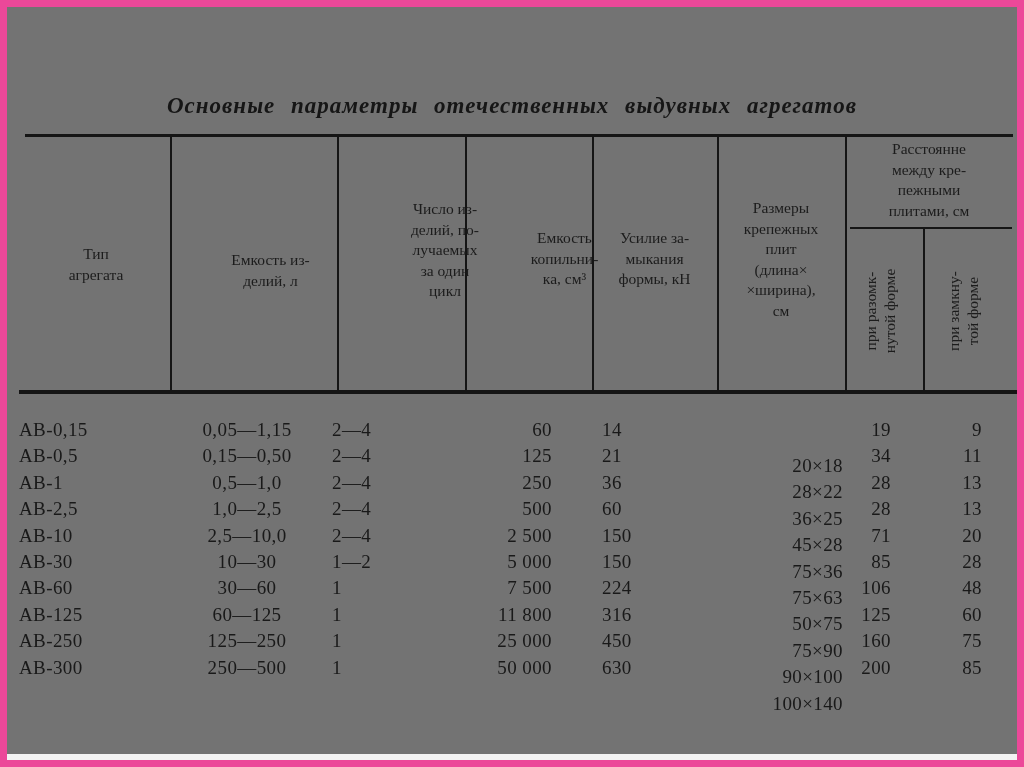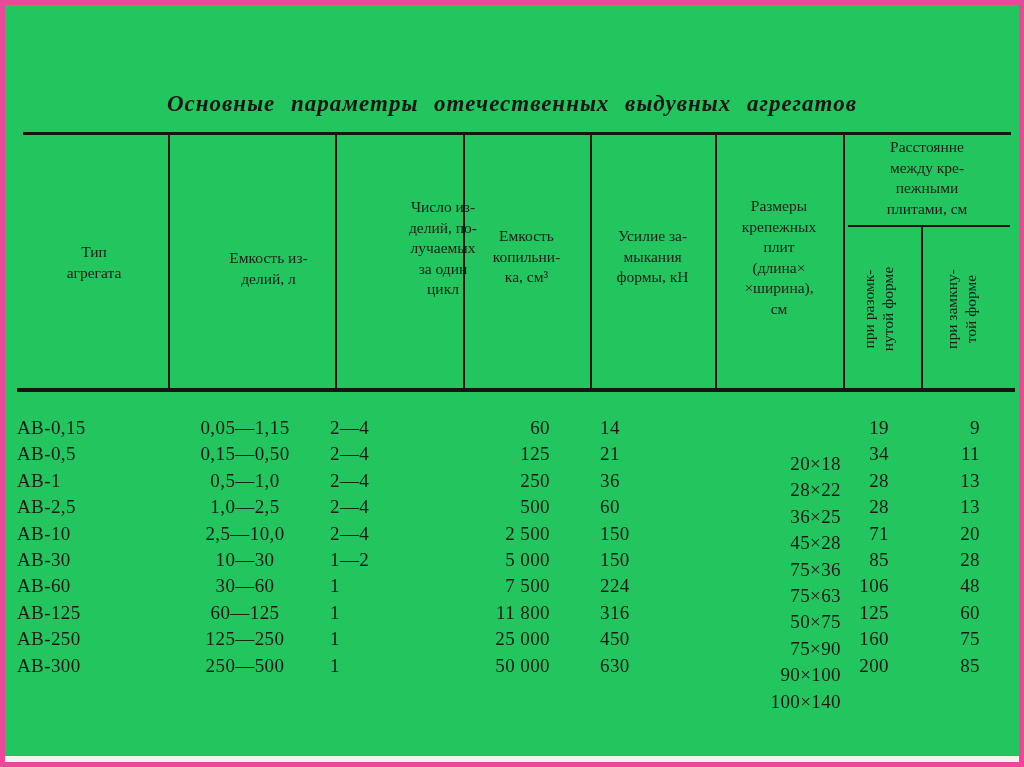--- a/index.html
+++ b/index.html
@@ -1,19 +1,19 @@
 <!DOCTYPE html>
 <html><head>
 <meta charset="utf-8">
 <style>
   html,body{margin:0;padding:0;background:#fff;}
   #page{
-    position:relative;width:1024px;height:767px;background:#22c55e;
+    position:relative;width:1024px;height:767px;background:#737373;
     font-family:"Liberation Serif","DejaVu Serif",serif;color:#1a1a1a;overflow:hidden;
-    border:5px solid #ec4899;box-sizing:border-box;
+    border:7px solid #ec4899;box-sizing:border-box;
   }
   .title{
     position:absolute;top:86px;left:0;width:100%;text-align:center;
     font-size:23px;font-weight:bold;font-style:italic;letter-spacing:1px;word-spacing:9px;
     color:#161616;
   }
   .rule{position:absolute;background:#151515;}
   .hcell{
     position:absolute;text-align:center;font-size:15.5px;line-height:1.33;
     white-space:pre-line;color:#1c1c1c;
@@ -56,21 +56,21 @@
 
   <div class="hcell" style="left:15px;top:237px;width:148px;">Тип
 агрегата</div>
   <div class="hcell" style="left:165px;top:243px;width:163px;margin-left:17px;">Емкость из-
 делий, л</div>
   <div class="hcell" style="left:344px;top:192px;width:124px;margin-left:32px;">Число из-
 делий, по-
 лучаемых
 за один
 цикл</div>
-  <div class="hcell" style="left:460px;top:221px;width:123px;">Емкость
+  <div class="hcell" style="left:460px;top:221px;width:123px;padding-left:36px;">Емкость
 копильни-
 ка, см³</div>
   <div class="hcell" style="left:587px;top:221px;width:121px;">Усилие за-
 мыкания
 формы, кН</div>
   <div class="hcell" style="left:712px;top:191px;width:124px;">Размеры
 крепежных
 плит
 (длина×
 ×ширина),

